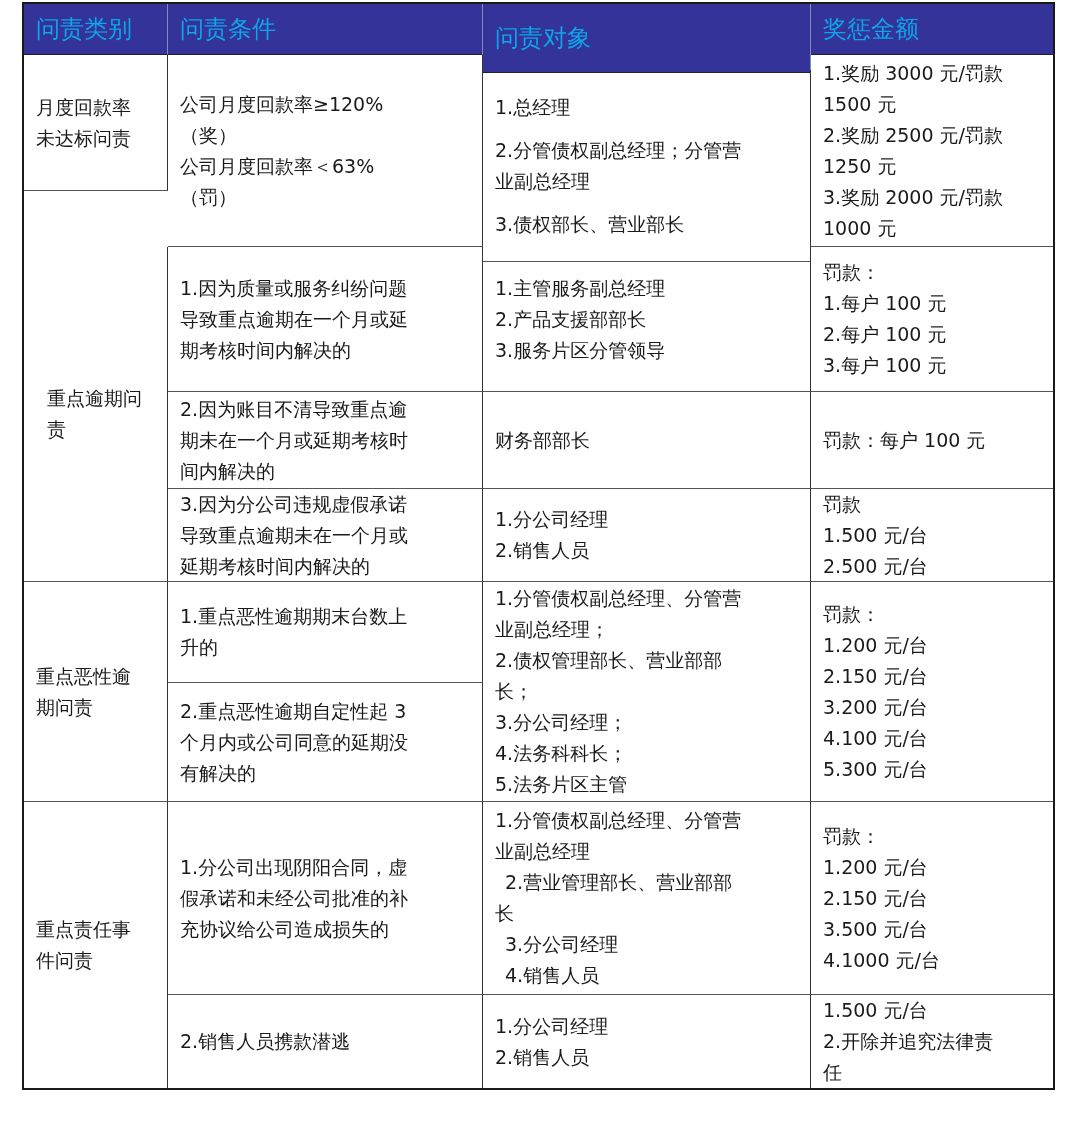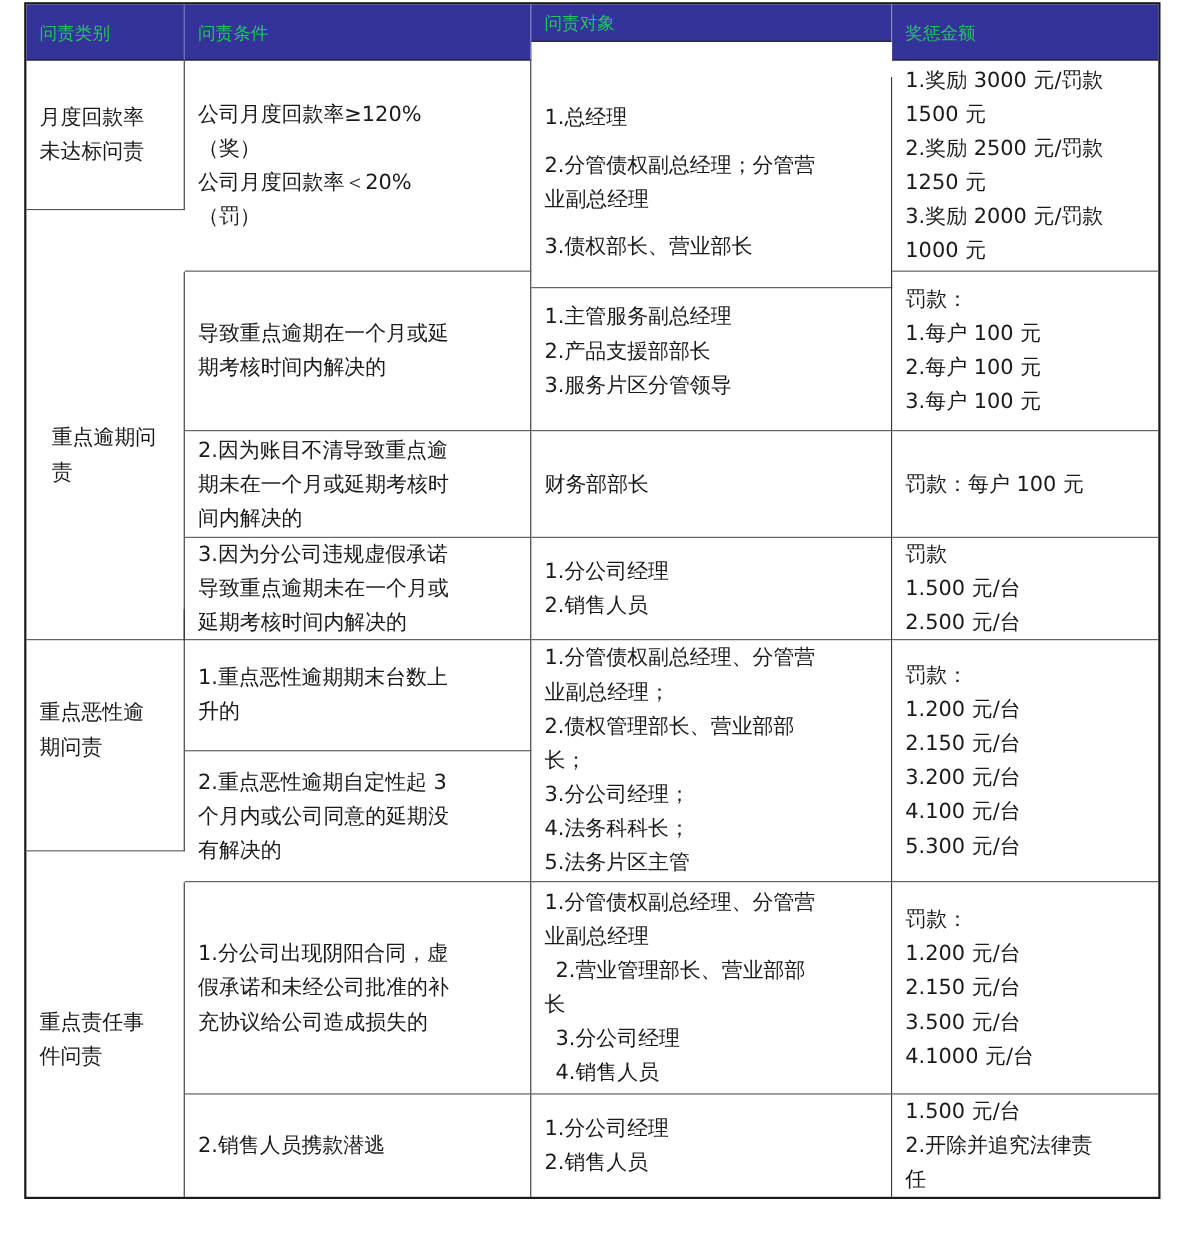--- a/index.html
+++ b/index.html
@@ -4,53 +4,53 @@
 <style>
   html, body { margin: 0; padding: 0; background: #ffffff; }
   body { width: 1080px; height: 1143px; position: relative; overflow: hidden;
          font-family: "DejaVu Sans", "Liberation Sans", sans-serif; color: #1a1a1a; }
   .tbl { position: absolute; left: 22px; top: 2px; width: 1033px; height: 1088px;
          border: 2px solid #1a1a1a; box-sizing: border-box; }
   .cell { position: absolute; box-sizing: border-box; border-right: 1.5px solid #333;
           border-bottom: 1.5px solid #555; padding: 0 12px; display: flex;
           flex-direction: column; justify-content: center; font-size: 19px; line-height: 31px; }
   .cell.last { border-right: none; }
-  .hdr { background: #333399; color: #22c55e; font-size: 16px; border-bottom: 1.5px solid #222;
-         border-right: 1px solid #8888bb; }
+  .hdr { background: #333399; color: #0ea5e9; font-size: 24px; border-bottom: 1.5px solid #222;
+         border-right: 1px solid #8888bb; font-family: Liberation Serif, serif; }
   .hdr.last { border-right: none; }
   .line { white-space: nowrap; }
   .gap { height: 12px; }
   .indent { padding-left: 10px; }
 </style>
 </head>
 <body>
 
 <div class="tbl">
 
   <div class="cell hdr" style="left:0;top:0;width:144px;height:51px;">
       <span>问责类别</span>
     </div>
   <div class="cell hdr" style="left:144px;top:0;width:315px;height:51px;">
       <span>问责条件</span>
     </div>
-  <div class="cell hdr" style="left:459px;top:0;width:328px;height:34px;">
+  <div class="cell hdr" style="left:459px;top:0;width:328px;height:69px;">
       <span>问责对象</span>
     </div>
   <div class="cell hdr last" style="left:787px;top:0;width:242px;height:51px;">
       <span>奖惩金额</span>
     </div>
 
   <div class="cell" style="left:0;top:51px;width:144px;height:136px;">
     <span class="line">月度回款率</span>
     <span class="line">未达标问责</span>
   </div>
   <div class="cell" style="left:144px;top:51px;width:315px;height:192px;">
     <span class="line">公司月度回款率≥120%</span>
     <span class="line">（奖）</span>
-    <span class="line">公司月度回款率＜20%</span>
+    <span class="line">公司月度回款率＜63%</span>
     <span class="line">（罚）</span>
   </div>
   <div class="cell" style="left:459px;top:66px;width:328px;height:192px;">
     <span class="line">1.总经理</span>
     <div class="gap"></div>
     <span class="line">2.分管债权副总经理；分管营</span>
     <span class="line">业副总经理</span>
     <div class="gap"></div>
     <span class="line">3.债权部长、营业部长</span>
   </div>
@@ -62,20 +62,21 @@
     <span class="line">3.奖励 2000 元/罚款</span>
     <span class="line">1000 元</span>
   </div>
 
   <div class="cell" style="left:0;top:243px;width:144px;height:335px;padding-left:23px;">
     <span class="line">重点逾期问</span>
     <span class="line">责</span>
   </div>
 
   <div class="cell" style="left:144px;top:243px;width:315px;height:145px;">
+    <span class="line">1.因为质量或服务纠纷问题</span>
     <span class="line">导致重点逾期在一个月或延</span>
     <span class="line">期考核时间内解决的</span>
   </div>
   <div class="cell" style="left:459px;top:243px;width:328px;height:145px;">
     <span class="line">1.主管服务副总经理</span>
     <span class="line">2.产品支援部部长</span>
     <span class="line">3.服务片区分管领导</span>
   </div>
   <div class="cell last" style="left:787px;top:243px;width:242px;height:145px;">
     <span class="line">罚款：</span>
@@ -104,21 +105,21 @@
   <div class="cell" style="left:459px;top:485px;width:328px;height:93px;">
     <span class="line">1.分公司经理</span>
     <span class="line">2.销售人员</span>
   </div>
   <div class="cell last" style="left:787px;top:485px;width:242px;height:93px;">
     <span class="line">罚款</span>
     <span class="line">1.500 元/台</span>
     <span class="line">2.500 元/台</span>
   </div>
 
-  <div class="cell" style="left:0;top:550px;width:144px;height:220px;">
+  <div class="cell" style="left:0;top:578px;width:144px;height:220px;">
     <span class="line">重点恶性逾</span>
     <span class="line">期问责</span>
   </div>
   <div class="cell" style="left:144px;top:578px;width:315px;height:101px;">
     <span class="line">1.重点恶性逾期期末台数上</span>
     <span class="line">升的</span>
   </div>
   <div class="cell" style="left:144px;top:679px;width:315px;height:119px;">
     <span class="line">2.重点恶性逾期自定性起 3</span>
     <span class="line">个月内或公司同意的延期没</span>

